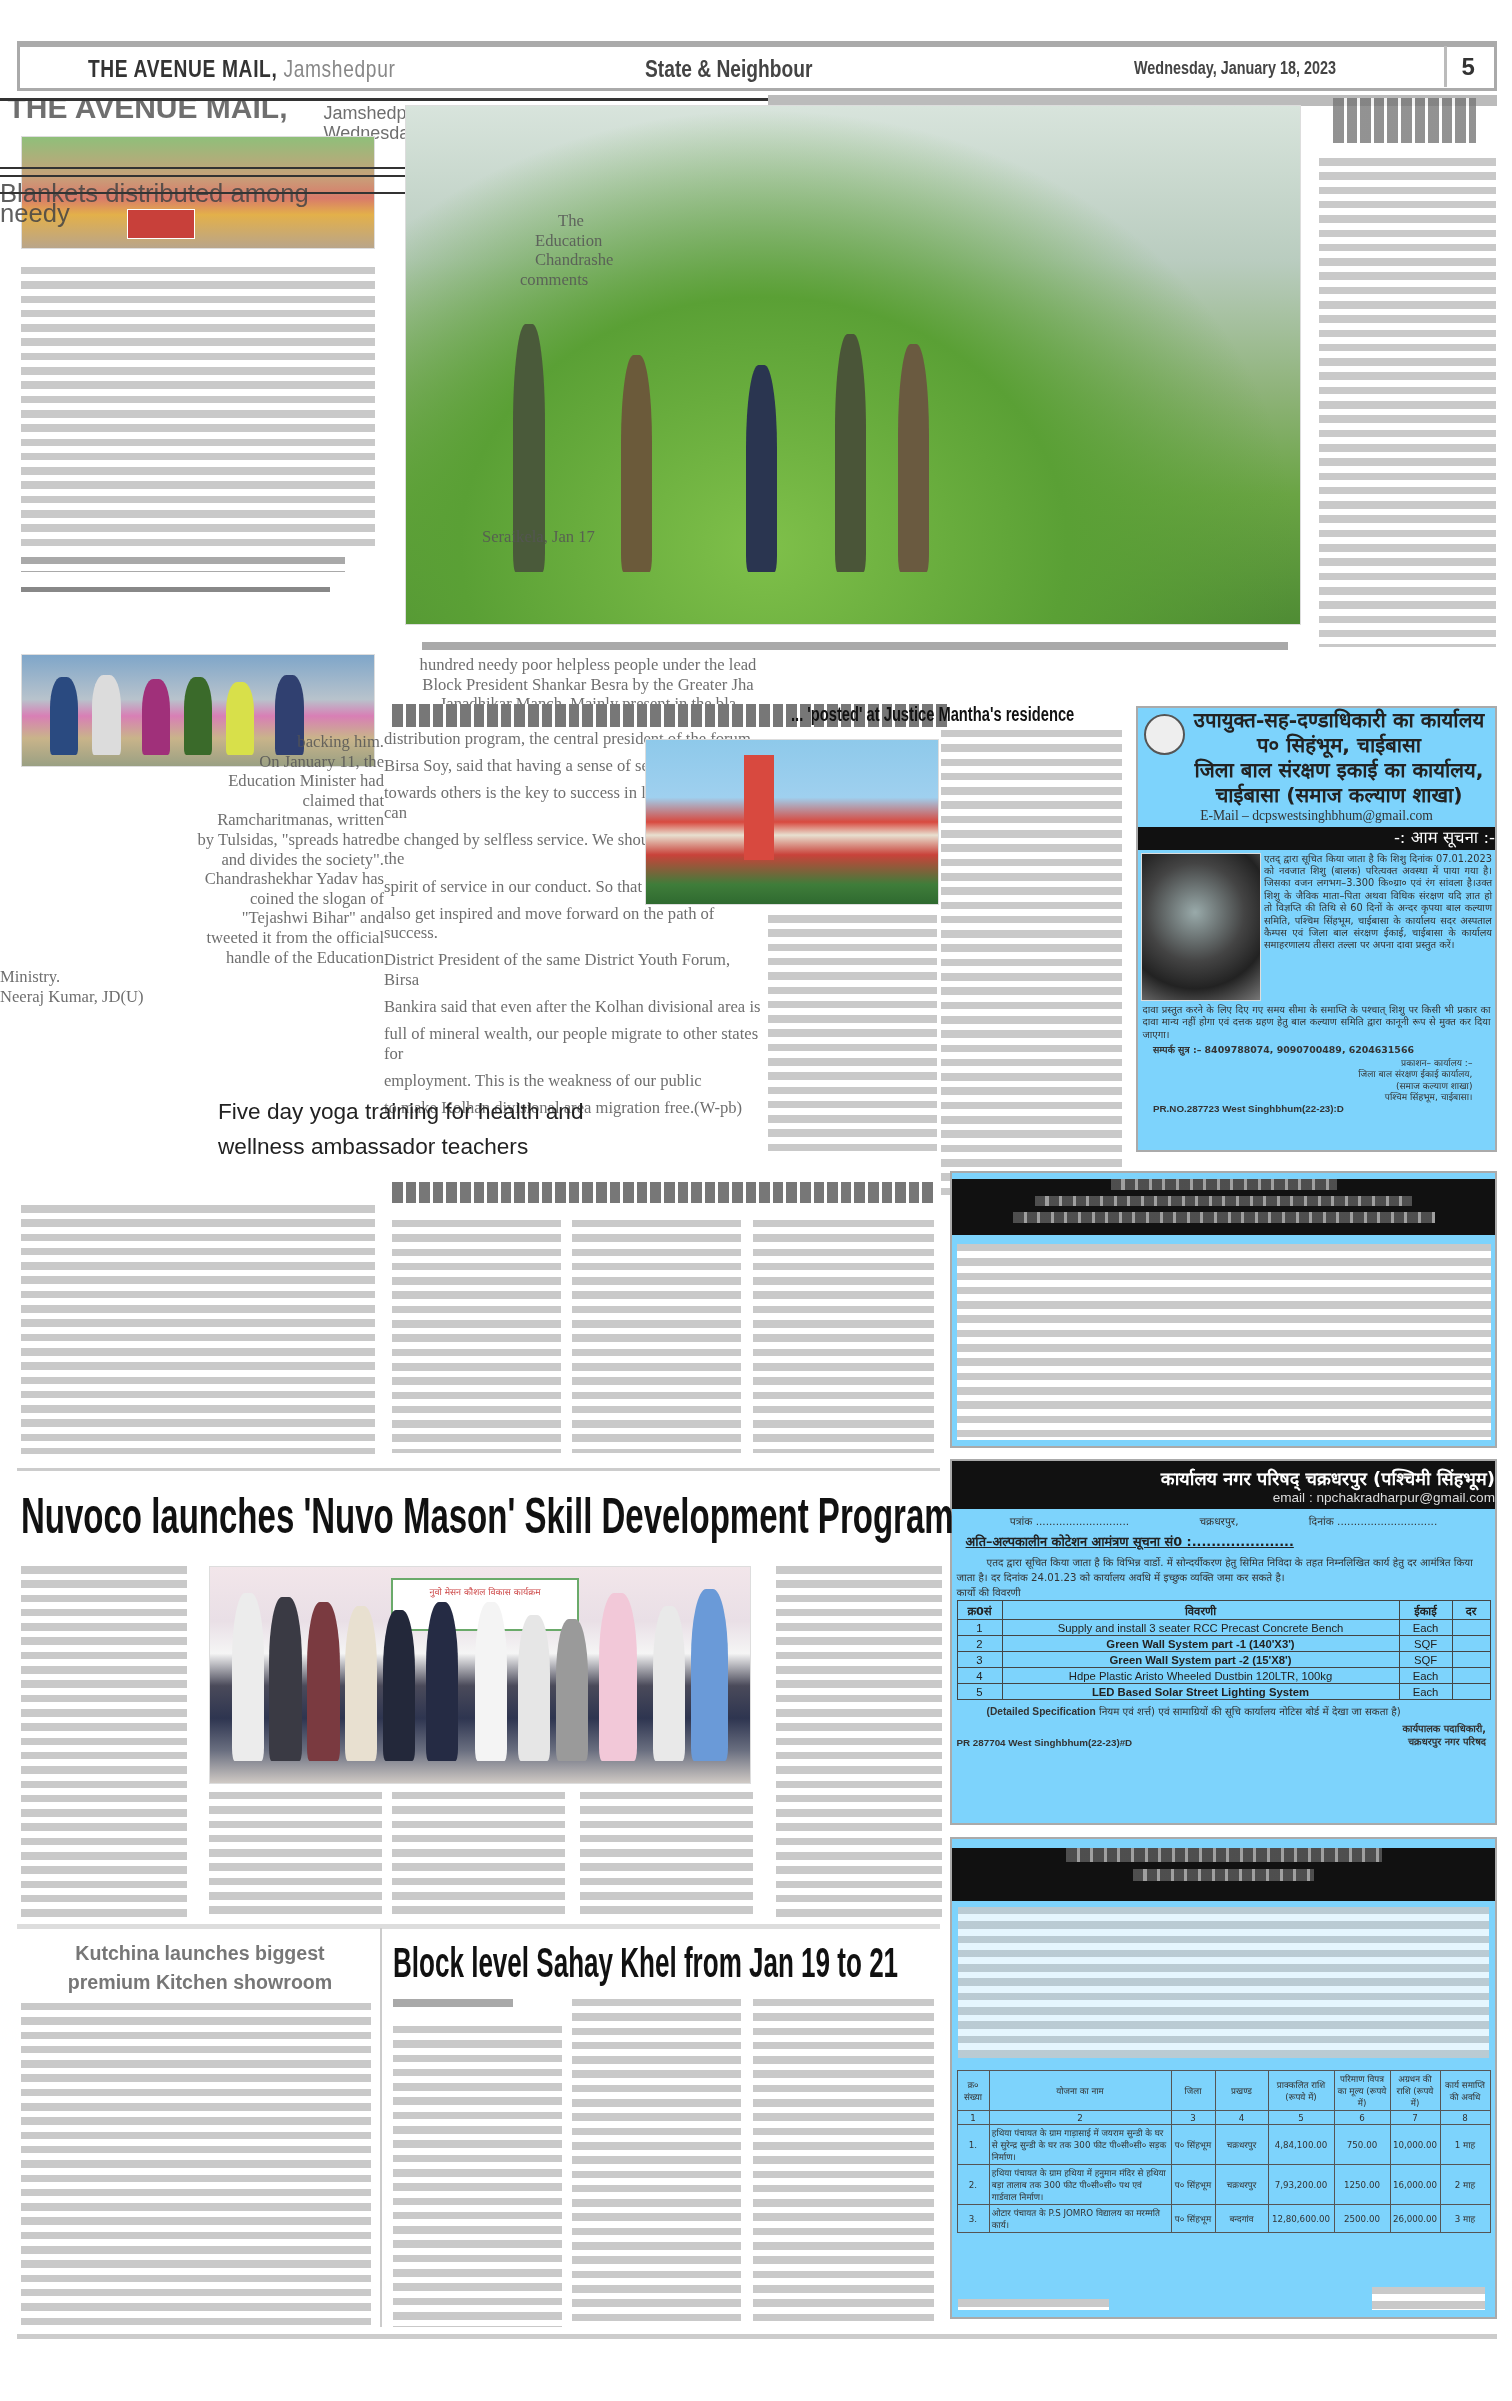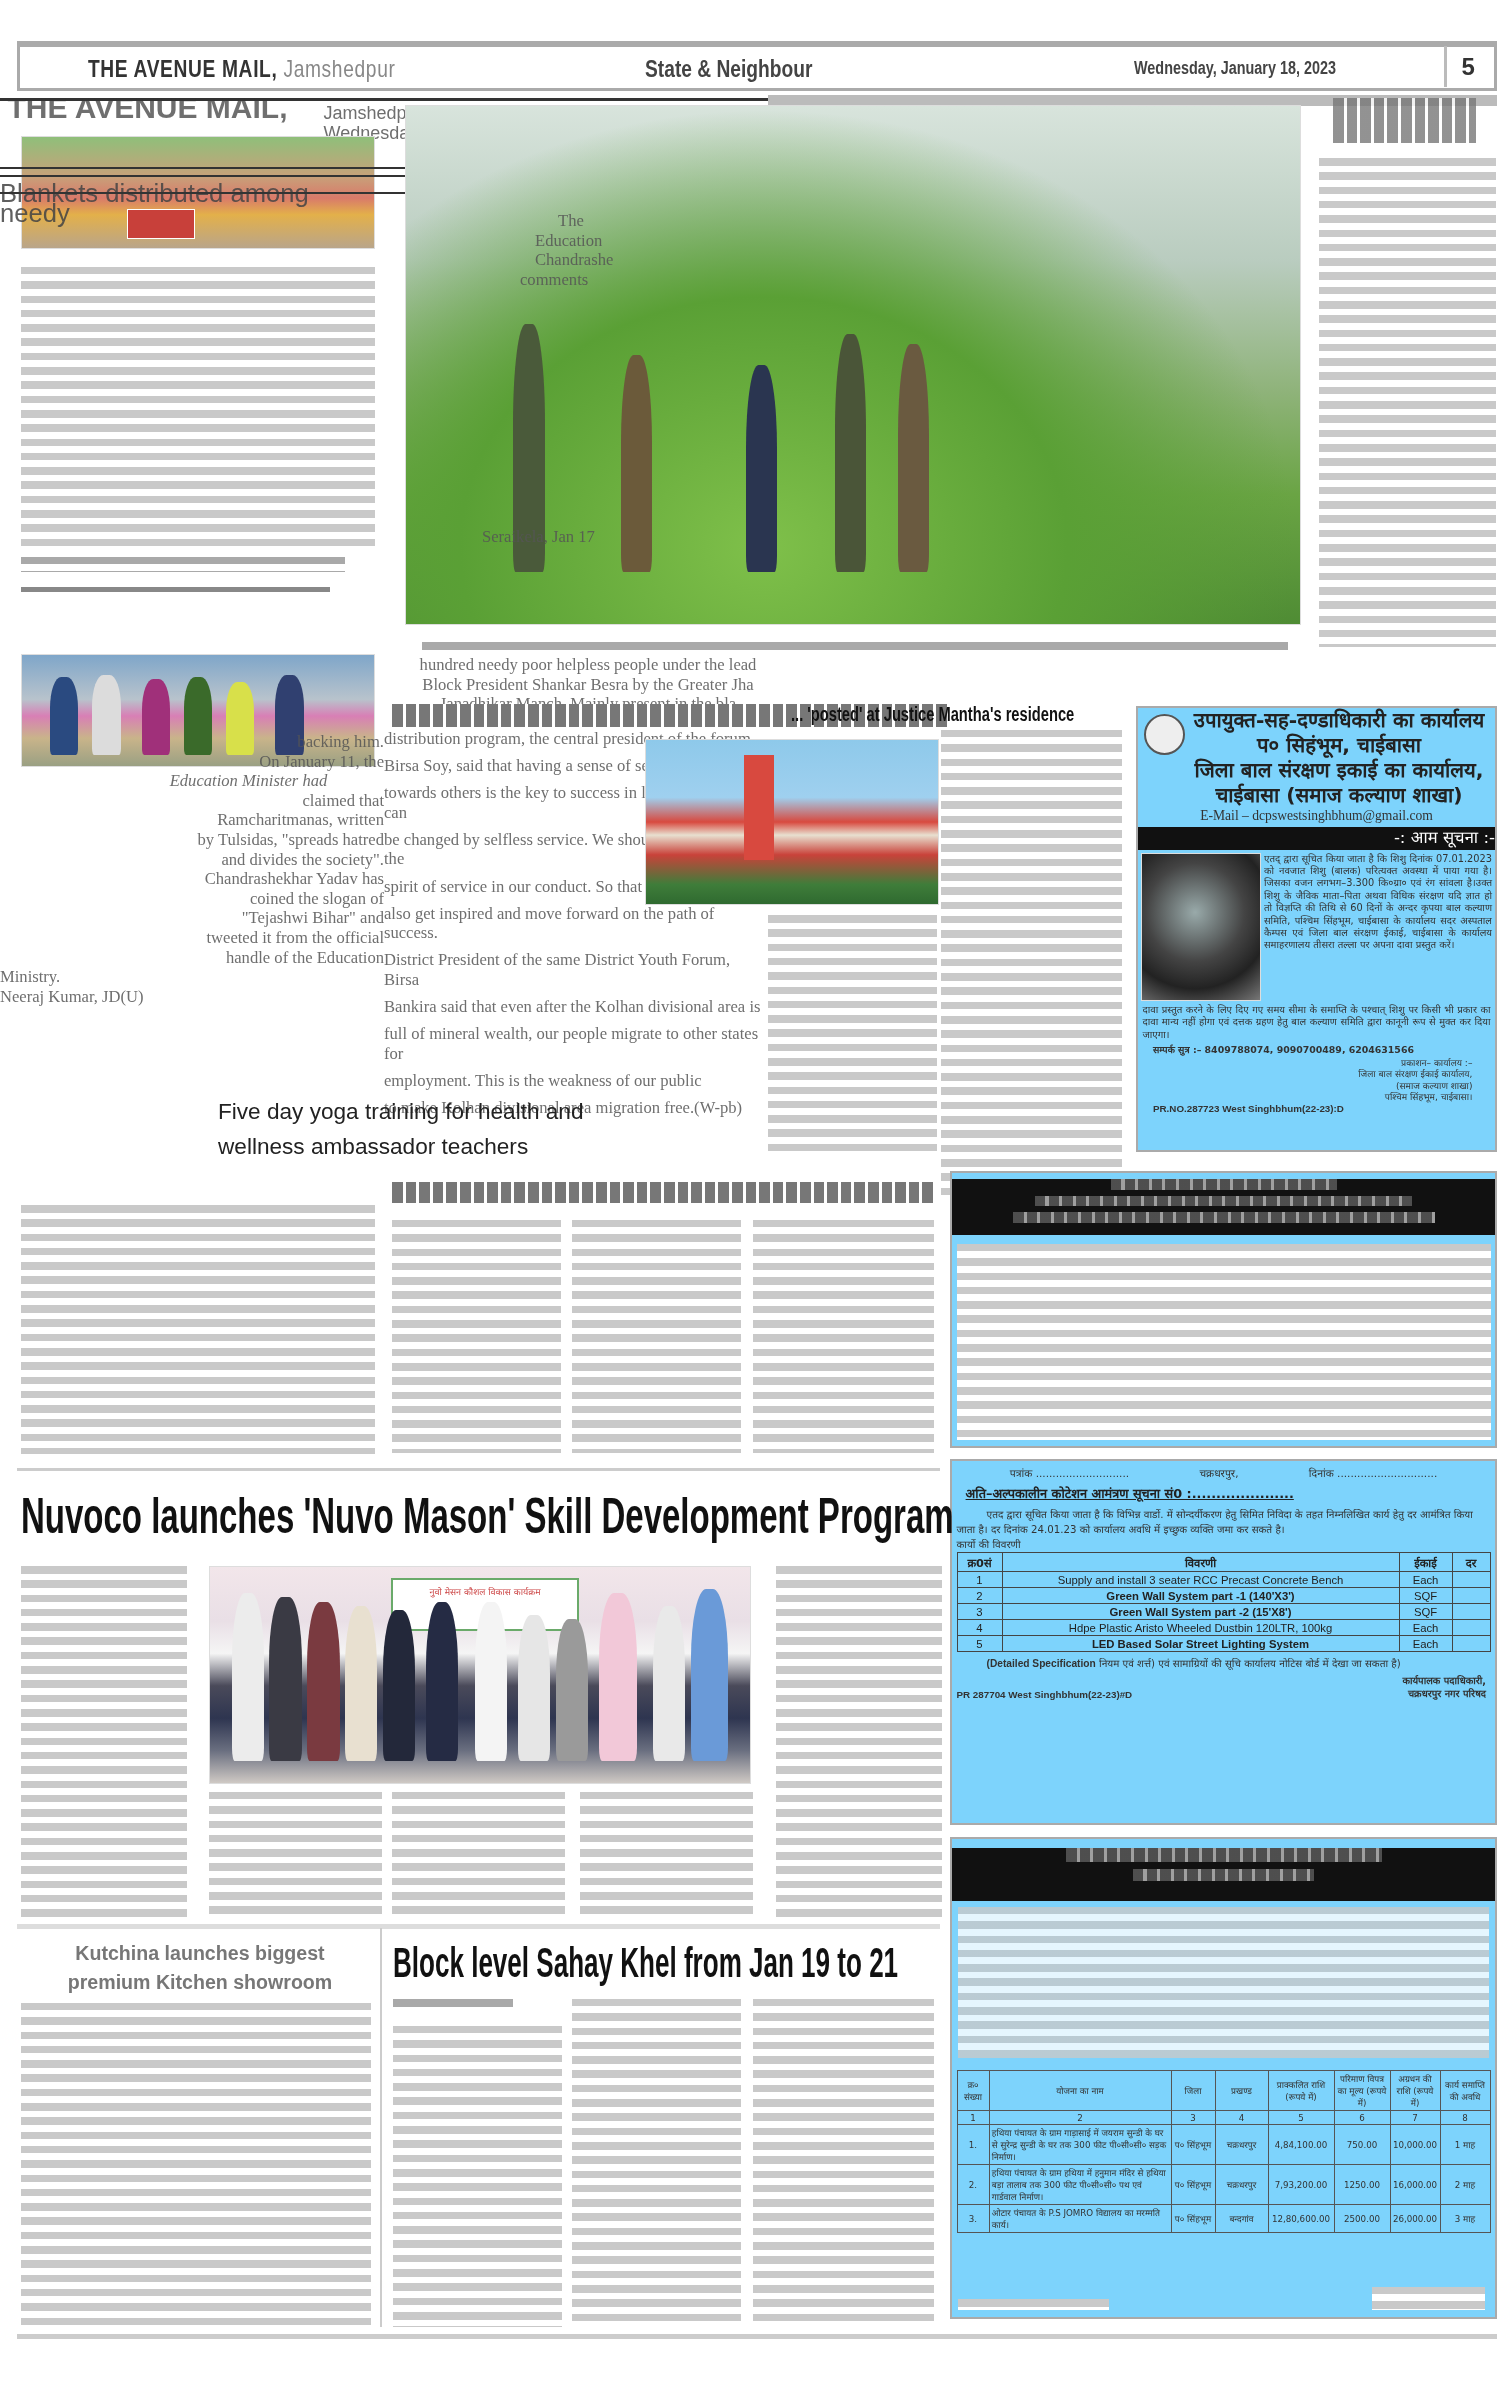--- a/index.html
+++ b/index.html
@@ -97,21 +97,21 @@
   <div class="figure" style="left:20%;height:72%;width:8%;background:#dcdcdc;"></div>
   <div class="figure" style="left:34%;height:68%;width:8%;background:#a0307a;"></div>
   <div class="figure" style="left:46%;height:70%;width:8%;background:#3a6a2a;"></div>
   <div class="figure" style="left:58%;height:66%;width:8%;background:#d8e04a;"></div>
   <div class="figure" style="left:72%;height:72%;width:8%;background:#304070;"></div>
 </div>
 
 <div class="abs" style="left:113px;top:732px;width:271px;">
   <div class="ghost" style="text-align:right;">backing him.</div>
   <div class="ghost" style="text-align:right;">On January 11, the</div>
-  <div class="ghost" style="text-align:center;font-style:italic;">Education Minister had</div>
+  <div class="ghost" style="text-align:right;">Education Minister had</div>
   <div class="ghost" style="text-align:right;">claimed that</div>
   <div class="ghost" style="text-align:right;">Ramcharitmanas, written</div>
   <div class="ghost" style="text-align:right;">by Tulsidas, "spreads hatred</div>
   <div class="ghost" style="text-align:right;">and divides the society".</div>
   <div class="ghost" style="text-align:right;">Chandrashekhar Yadav has</div>
   <div class="ghost" style="text-align:right;">coined the slogan of</div>
   <div class="ghost" style="text-align:right;">"Tejashwi Bihar" and</div>
   <div class="ghost" style="text-align:right;">tweeted it from the official</div>
   <div class="ghost" style="text-align:right;">handle of the Education</div>
   <div class="ghost" style="text-align:left;margin-left:-113px;">Ministry.</div>
@@ -189,20 +189,24 @@
 <div class="abs ad" style="left:950px;top:1171px;width:547px;height:277px;">
   <div class="blackbar" style="height:56px;">
     <div class="head-blur" style="margin:6px auto 0;width:226px;height:10.5px;opacity:.6;"></div>
     <div class="head-blur" style="margin:6px auto 0;width:377px;height:10.5px;opacity:.6;"></div>
     <div class="head-blur" style="margin:6px auto 0;width:422px;height:10.5px;opacity:.6;"></div>
   </div>
   <div class="textblock" style="margin:9px 4.5px;height:196px;"></div>
 </div>
 
 <div class="abs ad" style="left:950px;top:1459px;width:547px;height:366px;">
+  <div class="blackbar" style="padding:4.5px 0;">
+    <div class="hi" style="font-size:18px;font-weight:bold;">कार्यालय नगर परिषद् चक्रधरपुर (पश्चिमी सिंहभूम)</div>
+    <div class="sans" style="font-size:13.6px;color:#ddd;">email : npchakradharpur@gmail.com</div>
+  </div>
   <div class="hi" style="display:flex;justify-content:space-around;font-size:10.5px;padding:4.5px 22.6px 0;color:#333;">
     <span>पत्रांक ............................</span>
     <span>चक्रधरपुर,</span>
     <span>दिनांक ..............................</span>
   </div>
   <div class="hi" style="font-size:12.8px;font-weight:bold;text-decoration:underline;padding:4.5px 13.6px;color:#222;">अति–अल्पकालीन कोटेशन आमंत्रण सूचना सं0 :.....................</div>
   <div class="hi" style="font-size:10.2px;line-height:15px;padding:0 4.5px;text-indent:30px;color:#333;">एतद द्वारा सूचित किया जाता है कि विभिन्न वार्डो. में सोन्दर्यीकरण हेतु सिमित निविदा के तहत निम्नलिखित कार्य हेतु दर आमंत्रित किया जाता है। दर दिनांक 24.01.23 को कार्यालय अवधि में इच्छुक व्यक्ति जमा कर सकते है।</div>
   <div class="hi" style="font-size:10.2px;padding:0 4.5px;color:#333;">कार्यो की विवरणी</div>
   <div style="padding:1.5px 4.5px;">
     <table class="tender">

